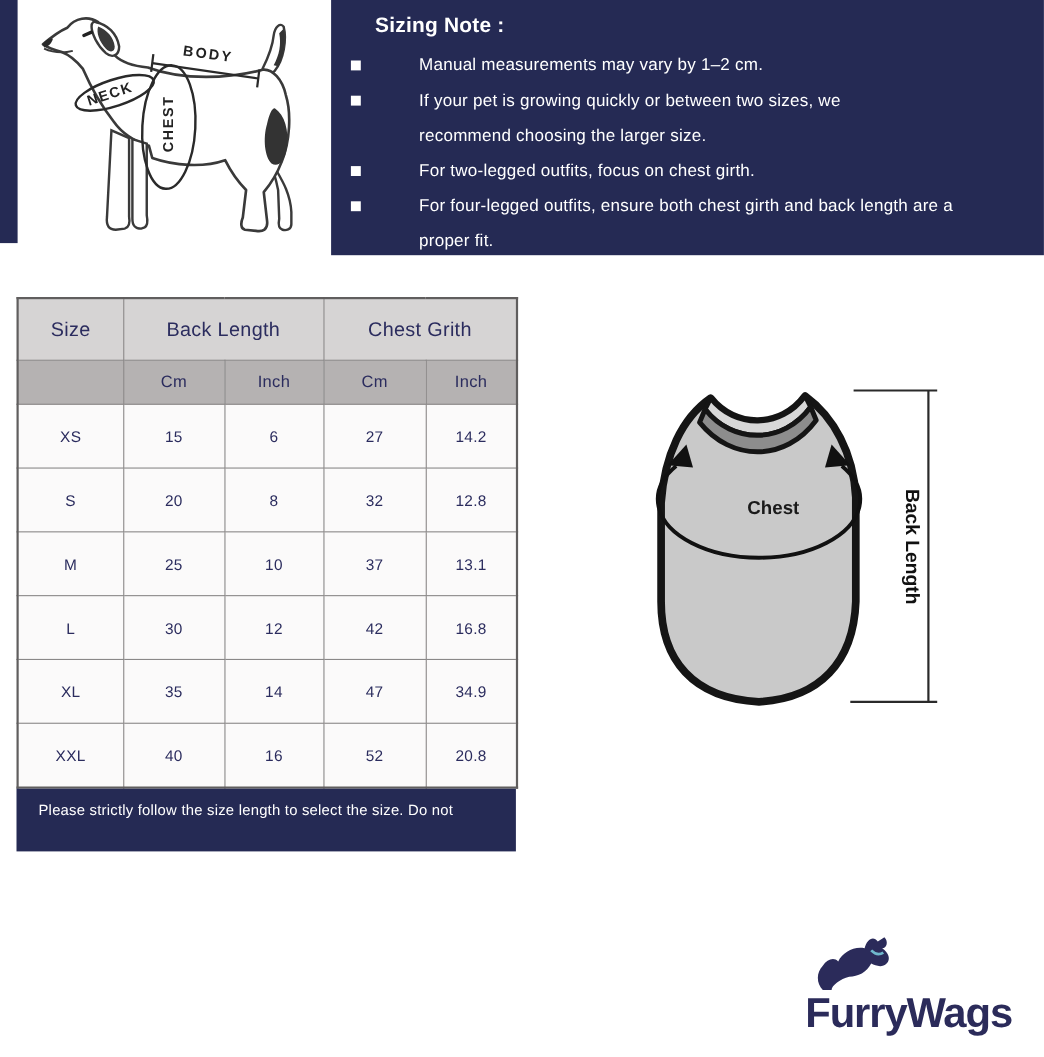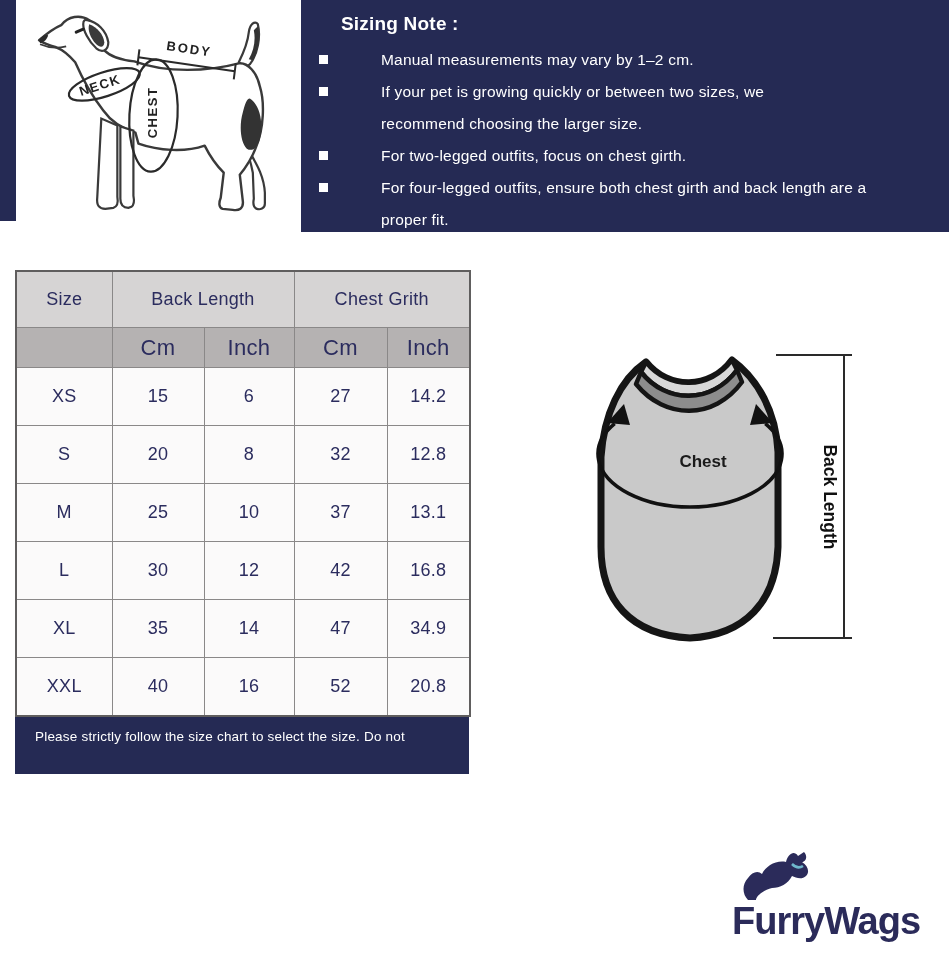--- a/index.html
+++ b/index.html
@@ -17,24 +17,24 @@
   }
   .note-title { font-size:19px; font-weight:bold; margin-left:22px; margin-bottom:9px; letter-spacing:.2px; }
   .bullet { display:flex; font-size:15.5px; line-height:32px; }
   .sq { flex:none; width:9px; height:9px; background:#ffffff; margin:11px 13px 0 0; }
   .bl span { display:block; letter-spacing:.2px;margin-left:40px; }
   
   .table-wrap { position:absolute; left:15px; top:270px; width:454px;border-radius:11px; }
   table.size-chart { border-collapse:collapse; table-layout:fixed; width:454px; border:2px solid #605e5e; }
   table.size-chart td {
     border:1.6px solid #8a8888; text-align:center; vertical-align:middle;
-    color:#2b2c5e; font-size:18px; letter-spacing:.3px;
+    color:#2b2c5e; font-size:14px; letter-spacing:.3px;
   }
   tr.h1 td { background:#d6d4d4; height:53px; font-size:18px; }
-  tr.h2 td { background:#b5b2b2; height:37px; font-size:22px; }
+  tr.h2 td { background:#b5b2b2; height:37px; font-size:15px; }
   tr.row td { background:#fbfafa; height:55px; }
   .table-foot {
     background:#252a54; color:#ffffff; font-size:13.5px; line-height:19px;
     padding:10px 0 0 20px; height:57px; box-sizing:border-box; width:454px;
   }
   .table-foot span { display:block; letter-spacing:.2px; }
   
   .garment-diagram { position:absolute; left:580px; top:332px; width:300px; height:320px; }
   .logo { position:absolute; left:728px; top:850px; width:215px; height:105px; }
   svg text { font-family:"Liberation Sans", sans-serif; }
@@ -196,21 +196,21 @@
         <tr class="row">
           <td>XXL</td>
           <td>40</td>
           <td>16</td>
           <td>52</td>
           <td>20.8</td>
         </tr>
       </tbody>
     </table>
     <div class="table-foot">
-      <span>Please strictly follow the size chart to select the size. Do not</span>
+      <span>Please strictly follow the size length to select the size. Do not</span>
     </div>
   </div>
 
   <div class="garment-diagram">
     <svg viewBox="0 0 300 320" width="300" height="320">
 
       <path d="M66,30
                C40,48 24,82 21,125
                L21,215
                C21,268 50,303 110,306

